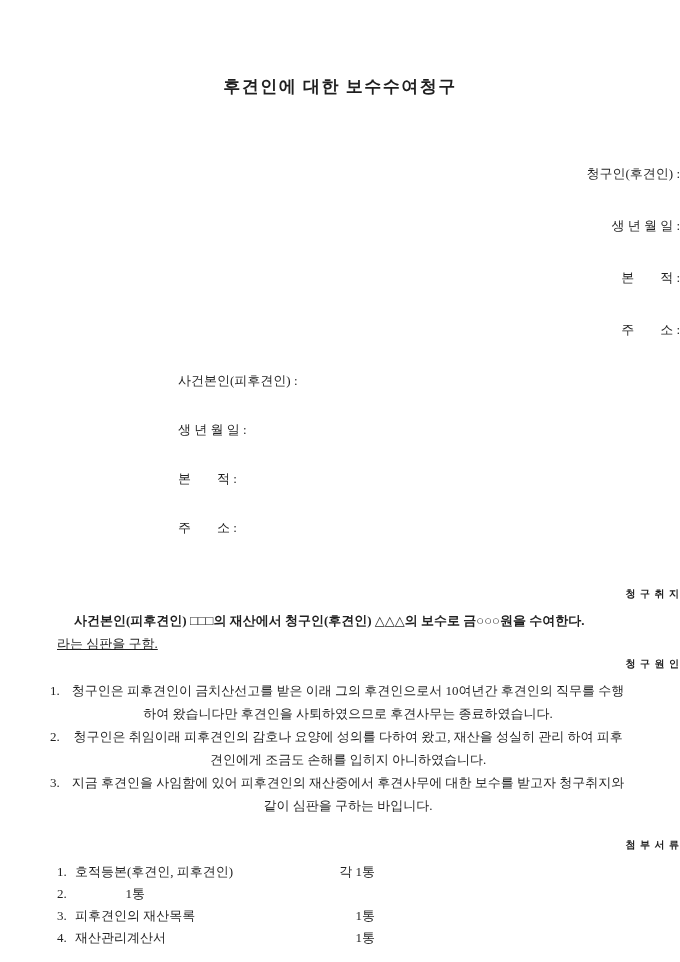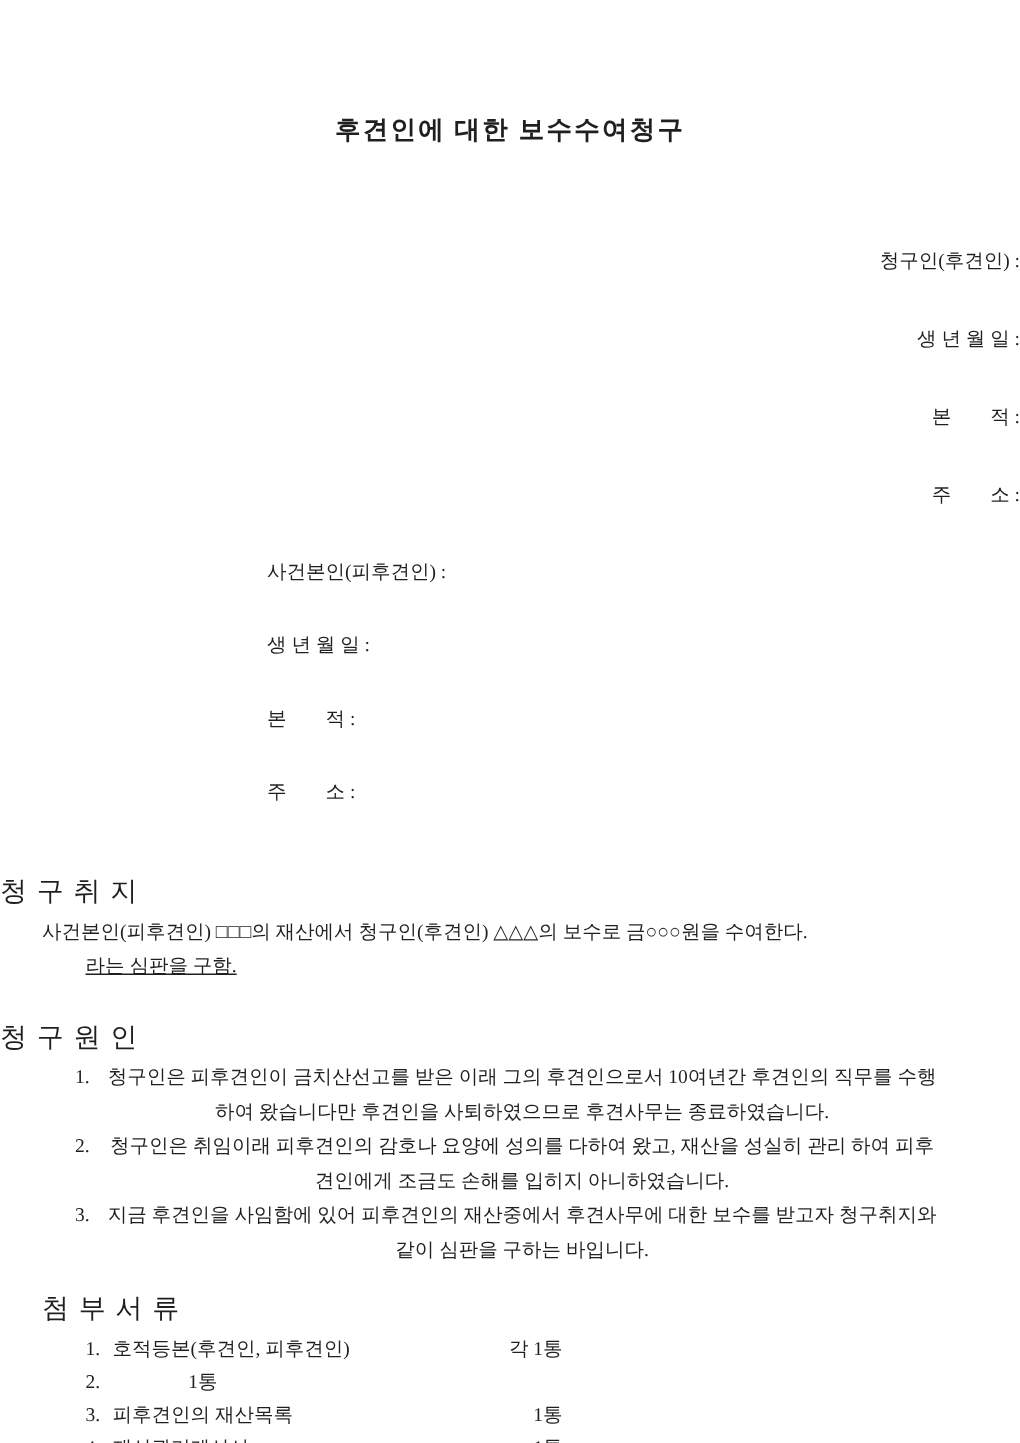--- a/index.html
+++ b/index.html
@@ -26,37 +26,39 @@
     letter-spacing: 1.5px;
     line-height: 22px;
   }
   .party-info {
     margin: 34px 0 0 178px;
     white-space: pre;
   }
   .party-info .line-a { line-height: 20px; text-align: right; }
   .party-info .line-b { line-height: 17px; }
   .sec-heading {
-    text-align: left;
-    font-size: 18px;
+    text-align: right;
+    font-size: 10px;
     letter-spacing: 1px;
     line-height: 16px;
+    font-weight: bold;
   }
   .purpose-heading { margin-top: 18px; }
   .purpose-body {
-    margin: 7px 52px 0 28px;
+    margin: 7px 52px 0 74px;
     line-height: 23px;
     word-break: break-all;
+    font-weight: bold;
   }
   .purpose-closing {
     margin-left: 57px;
     line-height: 23px;
     text-decoration: underline;
   }
-  .cause-heading { margin-top: 28px; }
+  .cause-heading { margin-top: 1px; }
   .cause-list { margin: 7px 52px 0 50px; }
   .cause-item {
     display: flex;
     line-height: 23px;
   }
   .cause-no { flex: none; width: 18px; }
   .cause-text { flex: 1; word-break: break-all; text-align: center; }
   .att-heading { margin-top: 20px; margin-left: 28px; }
   .att-list {
     margin: 8px 0 0 57px;

